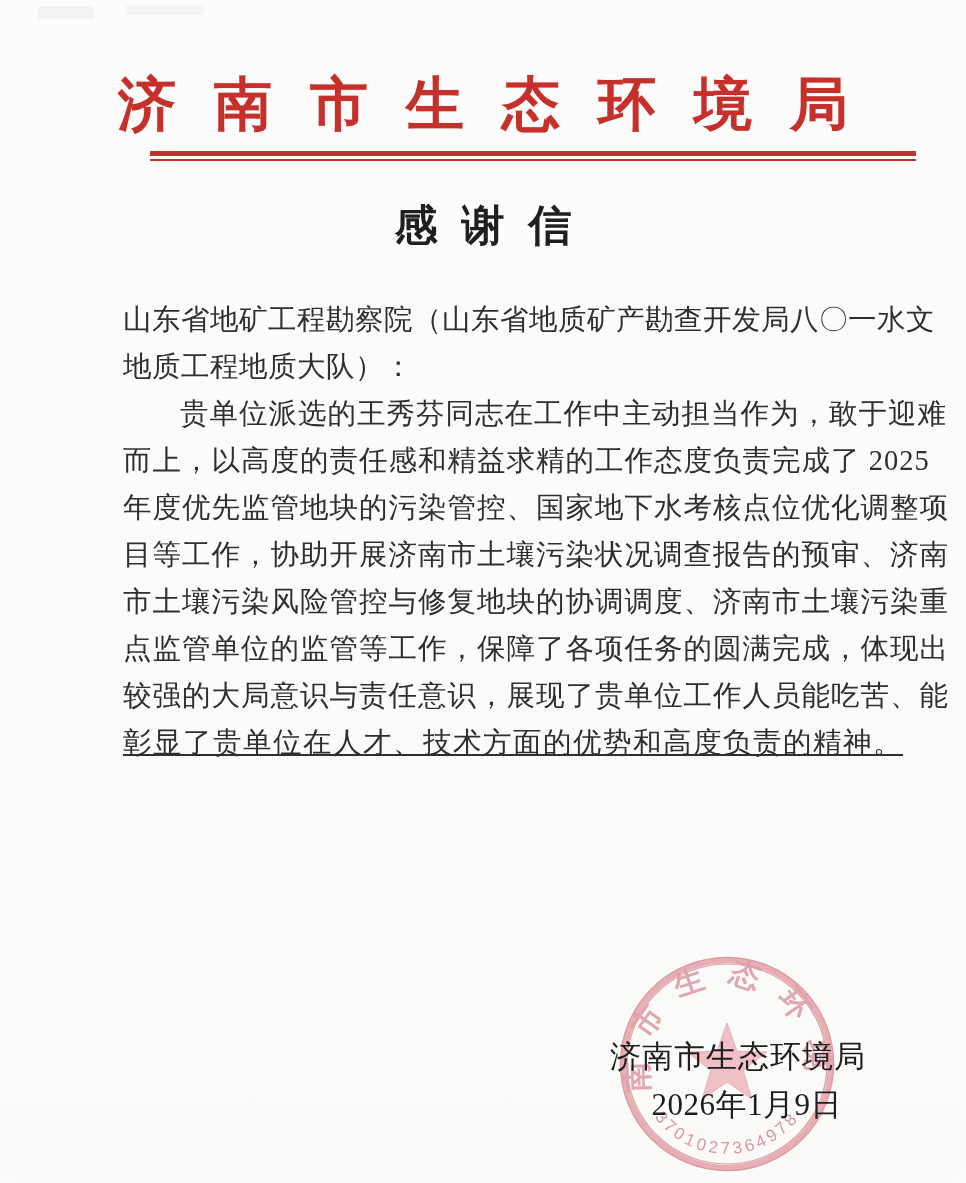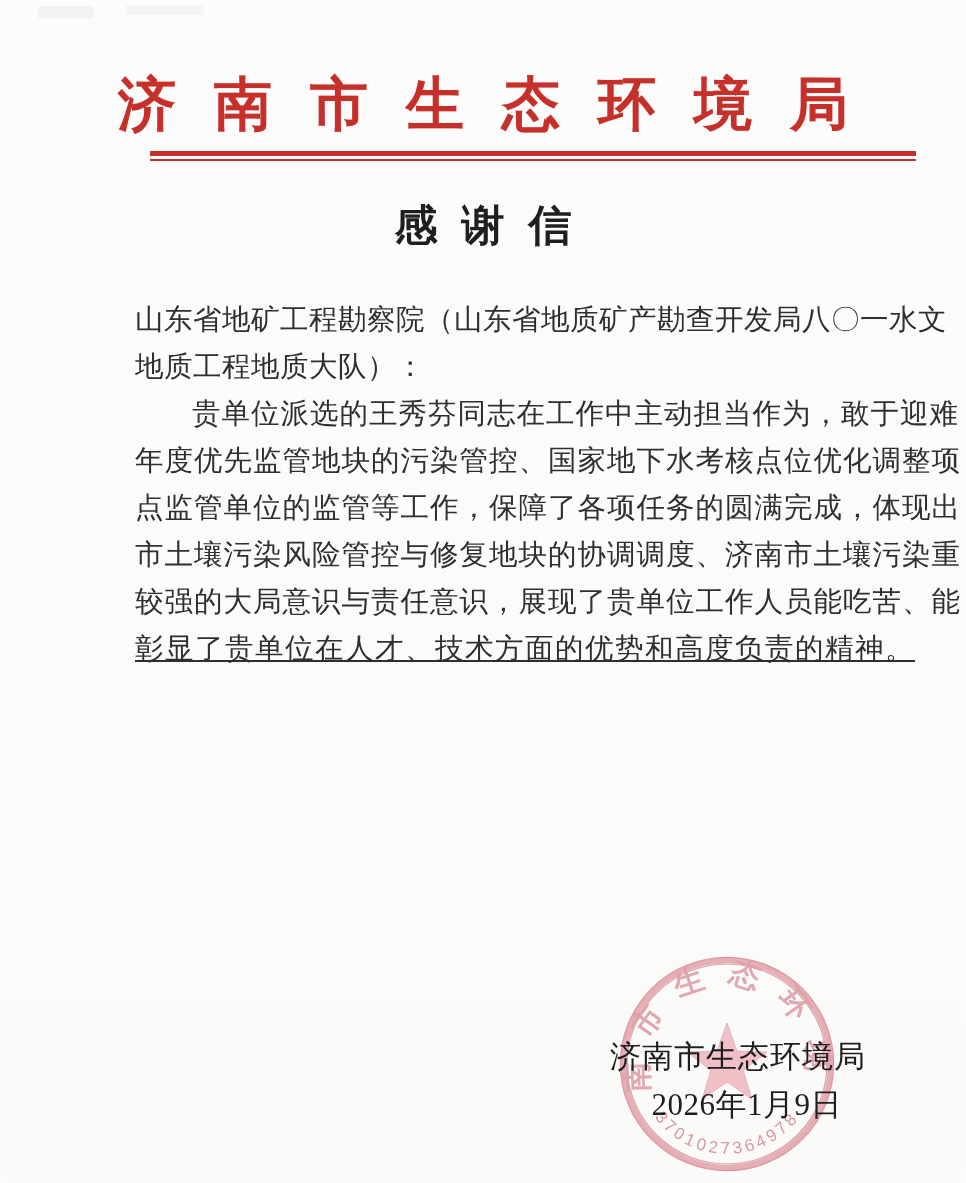--- a/index.html
+++ b/index.html
@@ -35,21 +35,21 @@
   .red-rule .thin{height:2px;background:var(--red);margin-top:3px;}
 
   .doc-title{
     position:absolute;top:197px;left:0;width:100%;
     text-align:center;
     font-size:43px;font-weight:bold;color:#1f1f1f;
     letter-spacing:24px;padding-left:24px;box-sizing:border-box;
   }
 
   .body-text{
-    position:absolute;top:296px;left:135px;width:784px;
+    position:absolute;top:296px;left:123px;width:784px;
     font-size:28.5px;color:var(--ink);
   }
   .block{margin:0;}
   .block .line{
     height:47px;line-height:47px;
     text-align:justify;text-align-last:justify;
     letter-spacing:1px;
     overflow:visible;white-space:nowrap;
   }
   .block.salutation .line{text-align-last:left;letter-spacing:.5px;}
@@ -88,23 +88,25 @@
 
   <div class="doc-title">感谢信</div>
 
   <div class="body-text">
     <div class="block salutation">
         <div class="line">山东省地矿工程勘察院（山东省地质矿产勘查开发局八〇一水文</div>
         <div class="line">地质工程地质大队）：</div>
       </div>
     <div class="block para">
         <div class="line">贵单位派选的王秀芬同志在工作中主动担当作为，敢于迎难</div>
+        <div class="line">而上，以高度的责任感和精益求精的工作态度负责完成了 2025</div>
         <div class="line">年度优先监管地块的污染管控、国家地下水考核点位优化调整项</div>
+        <div class="line">目等工作，协助开展济南市土壤污染状况调查报告的预审、济南</div>
+        <div class="line">市土壤污染风险管控与修复地块的协调调度、济南市土壤污染重</div>
         <div class="line">点监管单位的监管等工作，保障了各项任务的圆满完成，体现出</div>
-        <div class="line">市土壤污染风险管控与修复地块的协调调度、济南市土壤污染重</div>
         <div class="line">较强的大局意识与责任意识，展现了贵单位工作人员能吃苦、能</div>
         <div class="line">彰显了贵单位在人才、技术方面的优势和高度负责的精神。</div>
       </div>
   </div>
 
   <svg class="seal" viewBox="0 0 224 224">
     <circle cx="112" cy="113" r="106.5" fill="none" stroke="#cf707e" stroke-width="1.5" opacity=".85"></circle>
     <circle cx="112" cy="113" r="103.5" fill="none" stroke="#dc8893" stroke-width="5.5" opacity=".8"></circle>
     <circle cx="112" cy="113" r="100" fill="none" stroke="#cf707e" stroke-width="1.2" opacity=".8"></circle>
     <polygon points="112,72 122,100.2 151.9,101 128.2,119.3 136.7,148 112,131 87.3,148 95.8,119.3 72.1,101 102,100.2" fill="#eeacb6" stroke="#e295a1" stroke-width="1" opacity=".9"></polygon>

